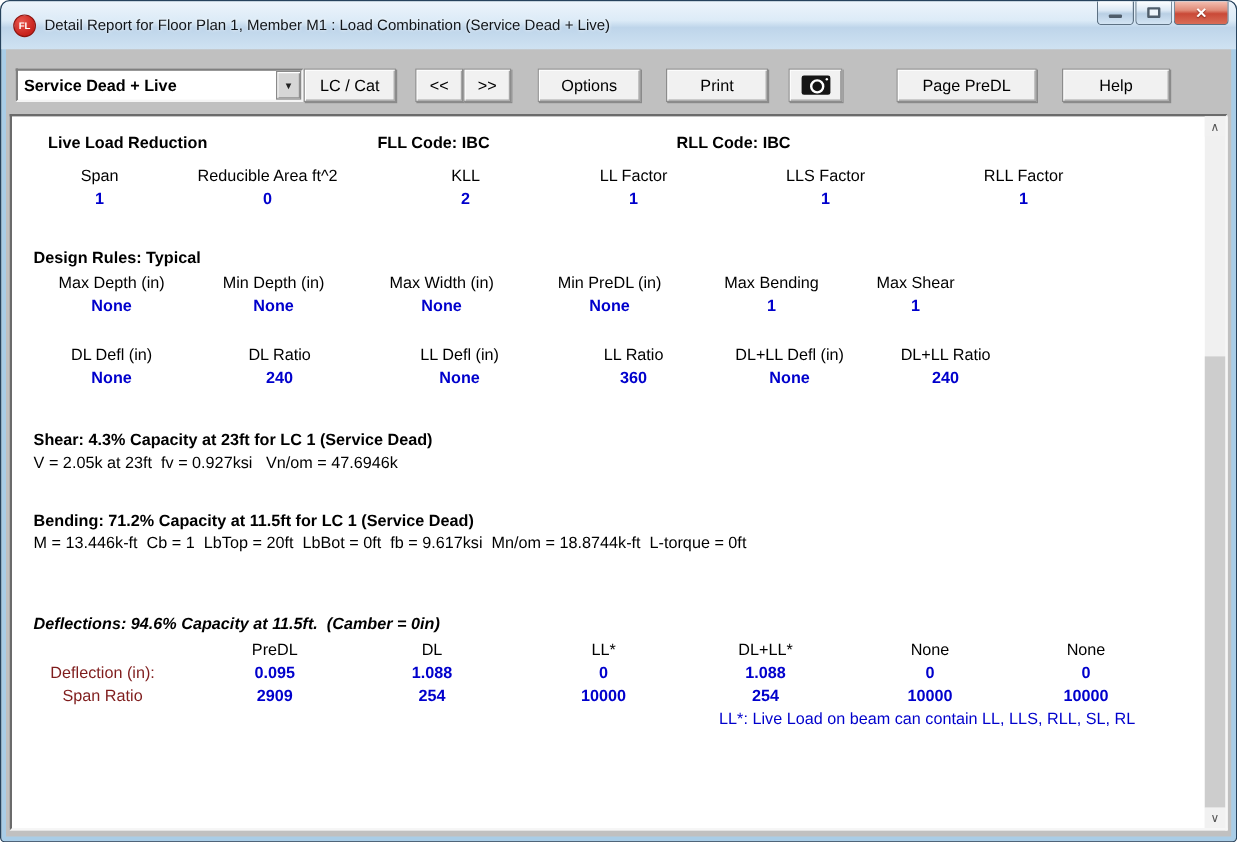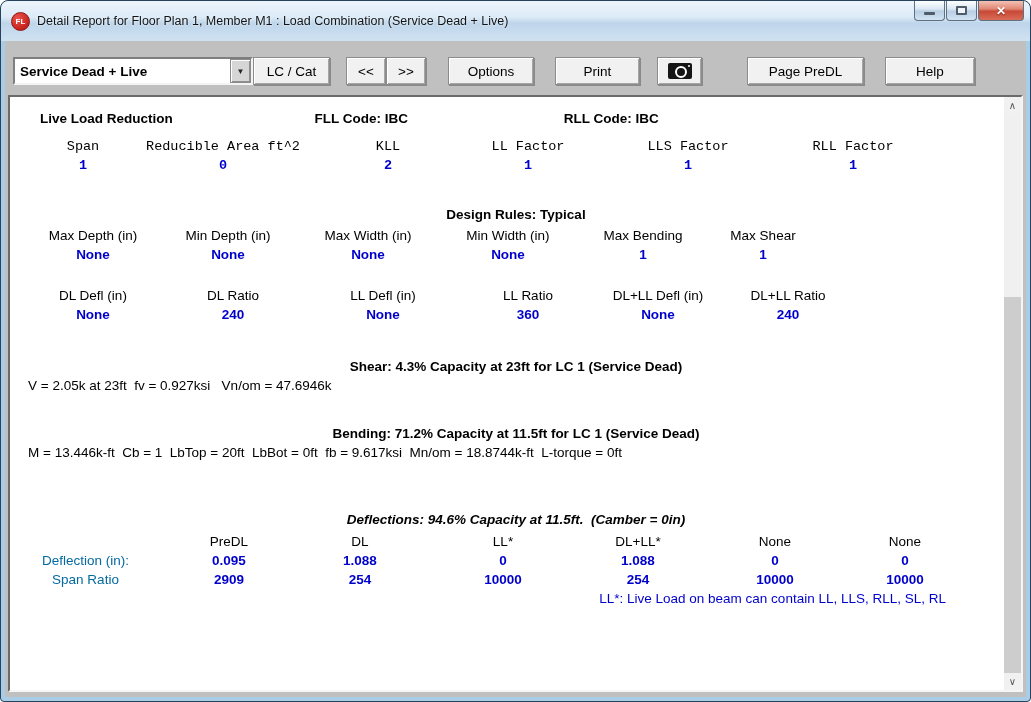--- a/index.html
+++ b/index.html
@@ -79,23 +79,23 @@
   .b{font-weight:bold;}
   .v{font-weight:bold;color:#0000cc;}
   .blue{color:#0000cc;}
   .pre{white-space:pre-wrap;}
   .headrow span{display:inline-block;}
   .hr1{margin-left:12px;}
   .hr2{margin-left:138px;}
   .hr3{margin-left:152px;text-align:center;}
   table{border-collapse:collapse;table-layout:fixed;}
   td{padding:0;text-align:center;line-height:19px;overflow:hidden;white-space:nowrap;}
-  td.lbl{text-align:center;color:#0369a1;font-weight:normal;}
-  .t1{margin-top:9px;width:890px;font-family:Liberation Mono, monospace;}
-  .sec-title{font-weight:bold;margin-top:30px;text-align:center;}
+  td.lbl{text-align:center;color:#7f1d1d;font-weight:normal;}
+  .t1{margin-top:9px;width:890px;}
+  .sec-title{font-weight:bold;margin-top:30px;}
   .tdr1{margin-top:2px;width:790px;}
   .tdr2{margin-top:22px;width:830px;}
   .detail{margin-top:0;}
   .mt-shear{margin-top:33px;}
   .mt-bend{margin-top:29px;}
   .mt-defl{margin-top:48px;font-style:italic;}
   .tdefl{margin-top:3px;width:907px;}
   .footnote{width:940px;text-align:right;padding-right:22px;}
   
   .scrollbar{width:17px;background:#f0f0f0;position:relative;flex:0 0 auto;}
@@ -192,21 +192,21 @@
             <col style="width:140px">
           <col style="width:140px">
             <col style="width:130px">
             <col style="width:110px">
           </colgroup>
         <tbody>
             <tr>
           <td>Max Depth (in)</td>
           <td>Min Depth (in)</td>
           <td>Max Width (in)</td>
-          <td>Min Width (in)</td>
+          <td>Min PreDL (in)</td>
           <td>Max Bending</td>
           <td>Max Shear</td>
         </tr>
         <tr>
           <td class="v">None</td>
           <td class="v">None</td>
           <td class="v">None</td>
           <td class="v">None</td>
           <td class="v">1</td>
           <td class="v">1</td>

